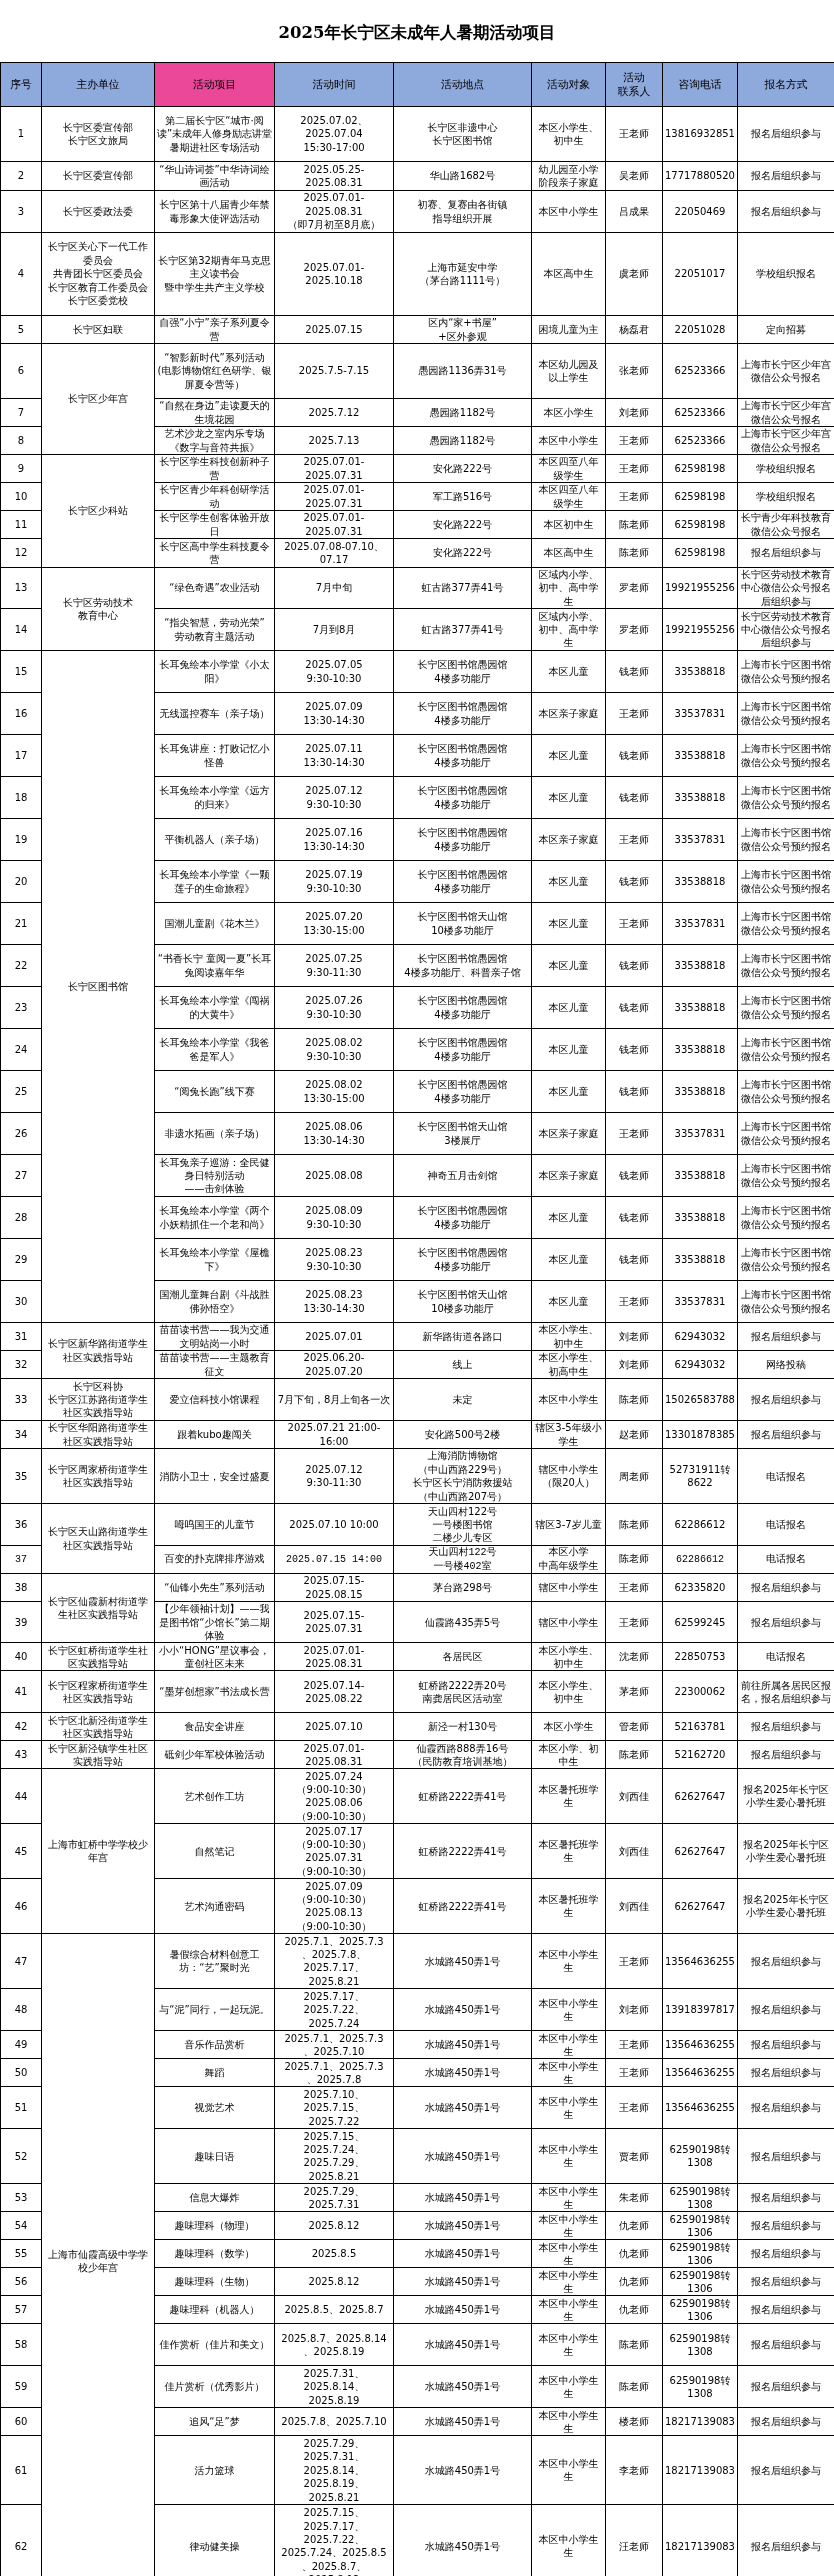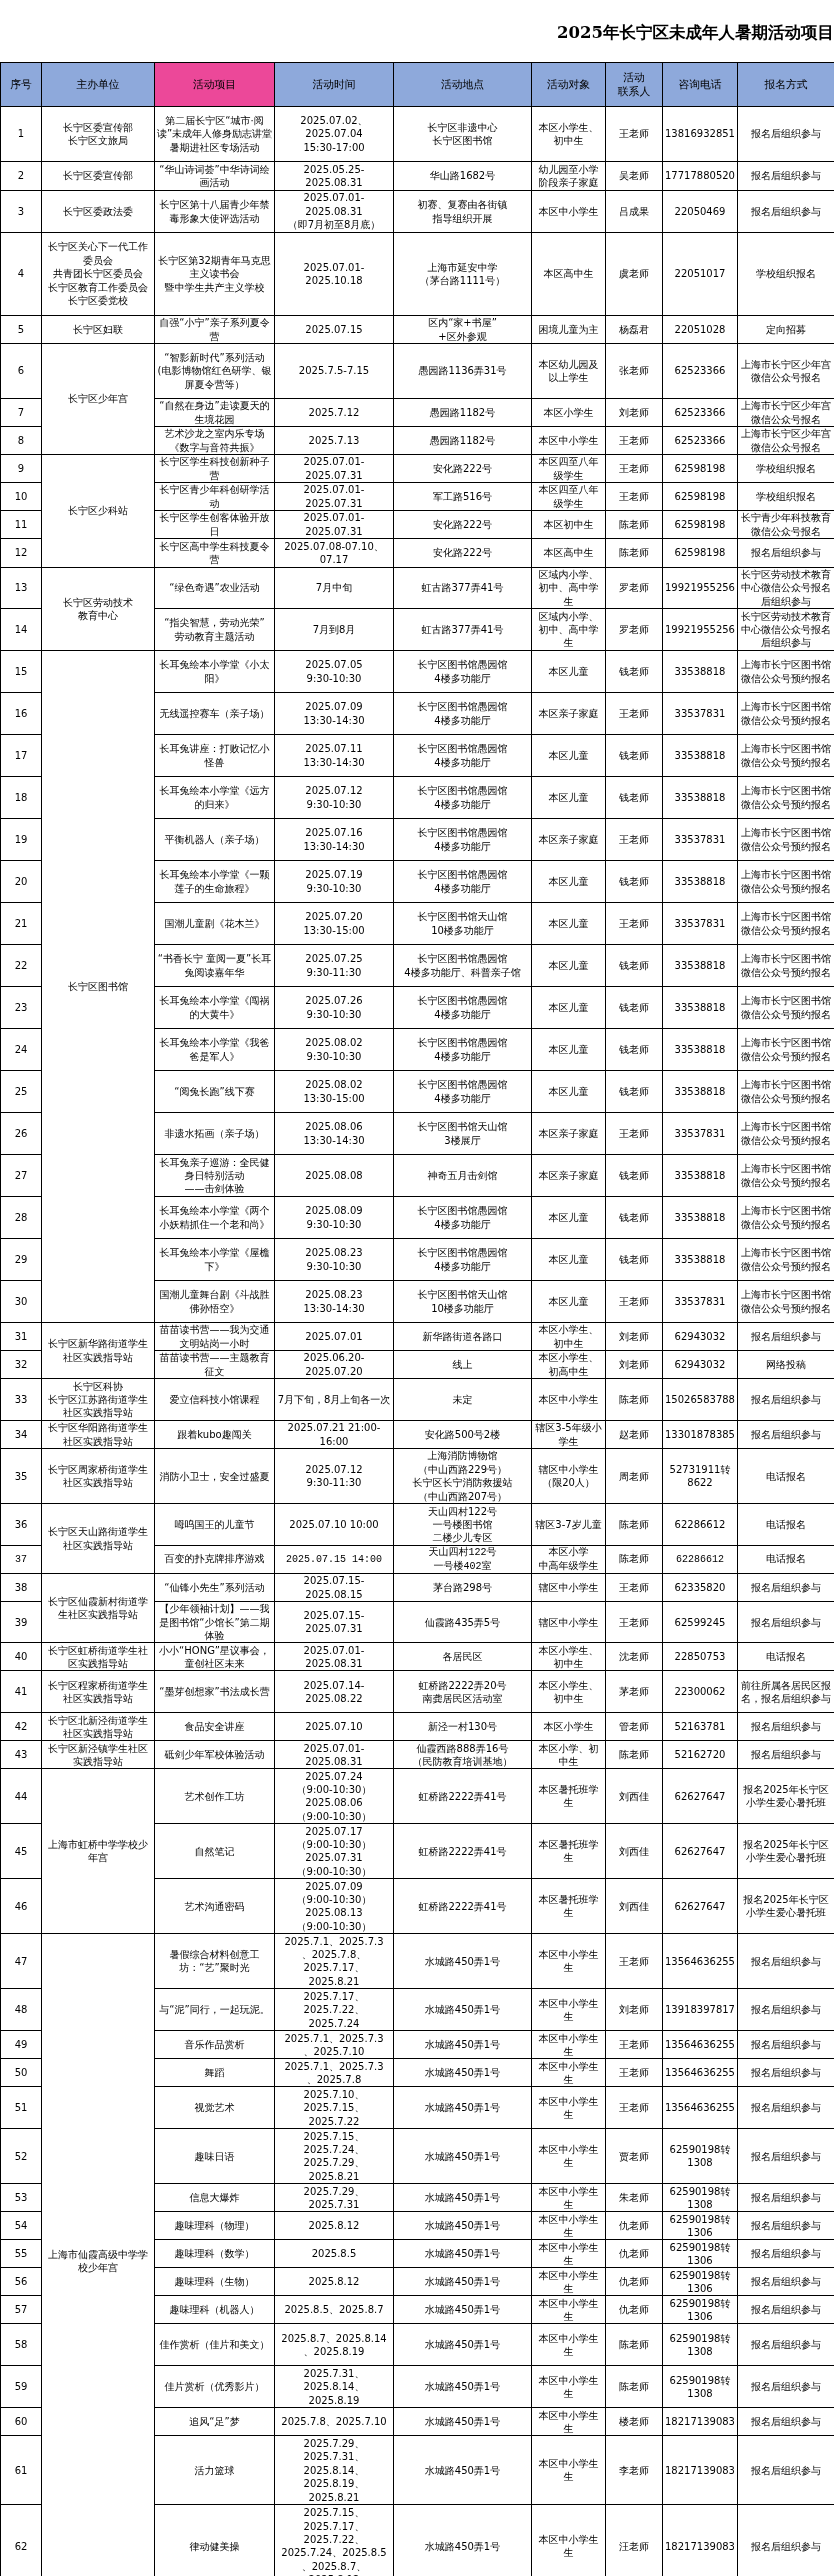--- a/index.html
+++ b/index.html
@@ -1,17 +1,17 @@
 <!DOCTYPE html>
 <html style="font-size:14px"><head>
 <meta charset="utf-8">
 <style>
   html,body{margin:0;padding:0;background:#fff;}
   body{width:834px;height:2576px;position:relative;overflow:hidden;font-family:"DejaVu Sans","Liberation Sans",sans-serif;color:#000;}
-  .title-area{position:absolute;left:0;top:0;width:834px;height:65px;display:flex;align-items:center;justify-content:flex-end;}
+  .title-area{position:absolute;left:0;top:0;width:834px;height:65px;display:flex;align-items:center;justify-content:center;}
   .title{font-family:"DejaVu Serif","Liberation Serif",serif;font-size:16.5px;font-weight:bold;letter-spacing:0;}
   table{position:absolute;left:0;top:62px;border-collapse:collapse;table-layout:fixed;width:834px;}
   th,td{border:1px solid #000;padding:0 1.7px;text-align:center;vertical-align:middle;font-size:10px;line-height:13.4px;white-space:pre-line;overflow:hidden;word-break:break-all;}
   th{background:#8EA9DB;font-weight:normal;font-size:10.8px;line-height:14px;height:43px;}
   td{background:#fff;}
   col.c0{width:41px}col.c1{width:113px}col.c2{width:120px}col.c3{width:119px}
   col.c4{width:138px}col.c5{width:74px}col.c6{width:57px}col.c7{width:75px}col.c8{width:97px}
 </style>
 </head>
 <body>

